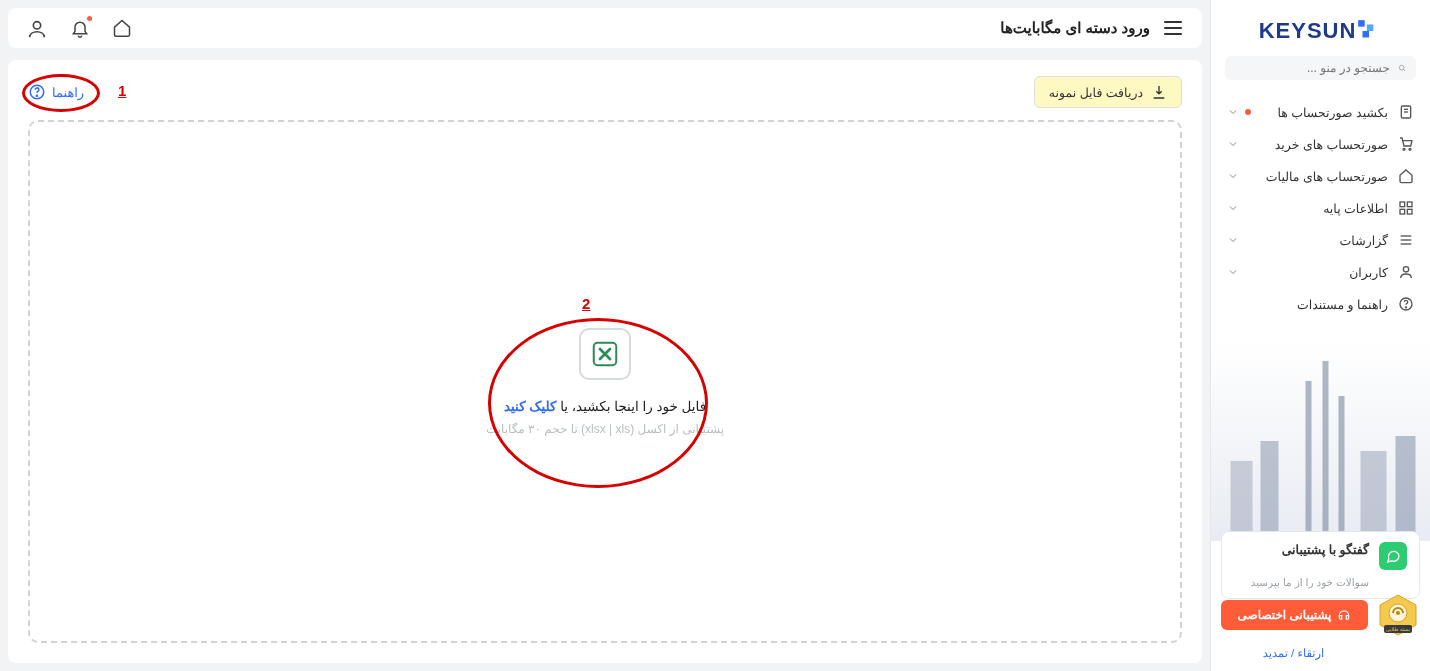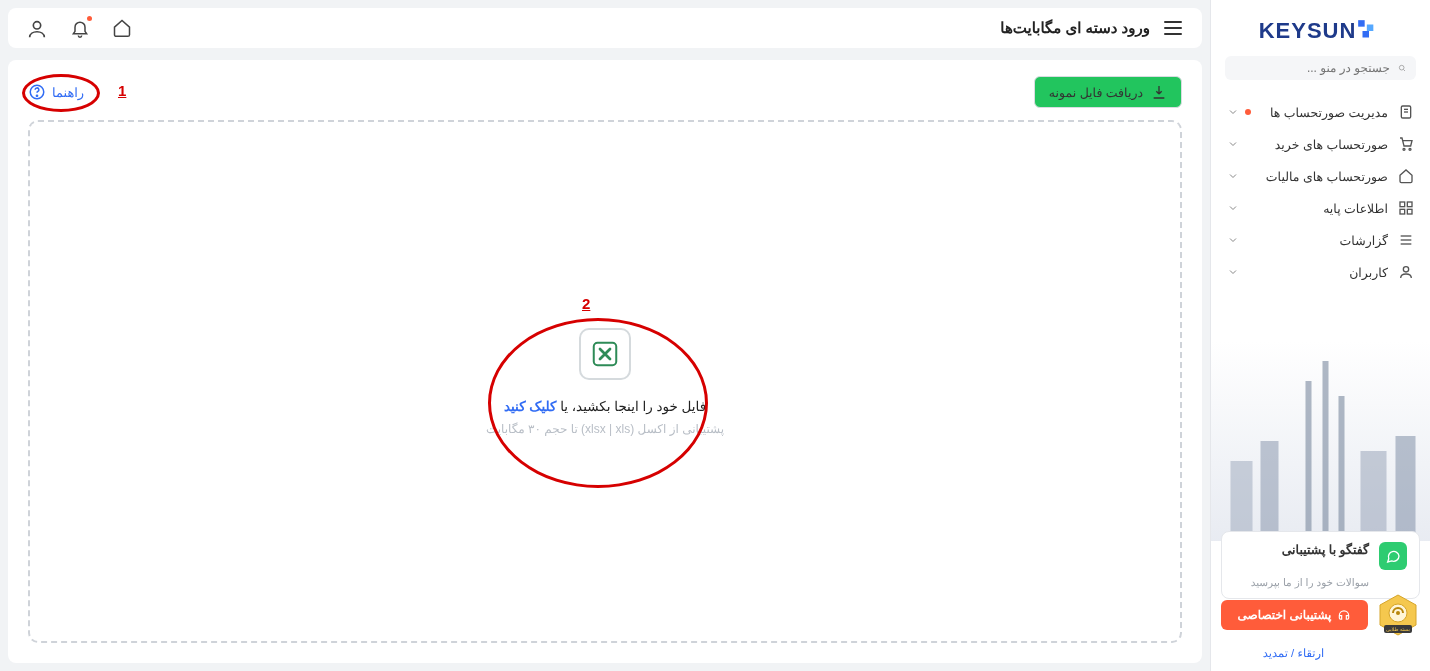--- a/index.html
+++ b/index.html
@@ -45,21 +45,21 @@
 .topbar-right { display: flex; align-items: center; gap: 14px; }
 .hamburger { width: 18px; height: 14px; display: flex; flex-direction: column; justify-content: space-between; cursor: pointer; }
 .hamburger span { height: 2px; background: #333; border-radius: 2px; }
 .page-title { font-size: 15px; font-weight: 700; color: #222; }
 .topbar-left { display: flex; align-items: center; gap: 22px; }
 .topbar-icon { width: 20px; height: 20px; color: #444; cursor: pointer; position: relative; }
 .bell-dot { position: absolute; top: -2px; right: -2px; width: 5px; height: 5px; border-radius: 50%; background: #ff5c3a; }
 
 .content { background: #fff; border-radius: 8px; padding: 16px 20px 20px; flex: 1; display: flex; flex-direction: column; position: relative; }
 .content-head { display: flex; justify-content: space-between; align-items: center; margin-bottom: 12px; }
-.sample-btn { display: flex; align-items: flex-end; gap: 8px; border: 1px solid #d9dce1; background: #22c55e; border-radius: 6px; padding: 7px 14px; font-size: 12.5px; color: #333; cursor: pointer; }
+.sample-btn { display: flex; align-items: flex-end; gap: 8px; border: 1px solid #d9dce1; background: #fef9c3; border-radius: 6px; padding: 7px 14px; font-size: 12.5px; color: #333; cursor: pointer; }
 .help-link { display: flex; align-items: center; gap: 6px; font-size: 13px; color: #316cf4; cursor: pointer; }
 
 .dropzone { flex: 1; border: 2px dashed #cfd3d9; border-radius: 10px; display: flex; flex-direction: column; align-items: center; justify-content: center; padding: 30px; position: relative; }
 .excel-icon { width: 52px; height: 52px; border: 2px solid #d5dadd; border-radius: 10px; display: flex; align-items: center; justify-content: center; margin-bottom: 18px; }
 .drop-text { font-size: 13.5px; color: #222; }
 .drop-click { color: #316cf4; font-weight: 600; }
 .drop-sub { font-size: 12px; color: #b8bec6; margin-top: 8px; }
 
 
 .anno-circle { position: absolute; border: 3px solid #d60000; border-radius: 50%; pointer-events: none; }
@@ -95,21 +95,21 @@
     <ul class="menu">
       <li class="menu-item">
         <div class="menu-right">
           <span class="menu-icon">
               <svg viewBox="0 0 24 24" width="16" height="16" fill="none" stroke="currentColor" stroke-width="2">
                 <rect x="5" y="3" width="14" height="18" rx="2"></rect>
                 <line x1="9" y1="8" x2="15" y2="8"></line>
                 <line x1="9" y1="12" x2="15" y2="12"></line>
               </svg>
             </span>
-          <span>مدیریت صورتحساب ها</span>
+          <span>بکشید صورتحساب ها</span>
         </div>
         <div class="menu-left">
           <span class="dot-red"></span>
           <svg class="chevron" viewBox="0 0 24 24" fill="none" stroke="currentColor" stroke-width="2">
               <polyline points="6 9 12 15 18 9"></polyline>
             </svg>
         </div>
       </li>
       <li class="menu-item">
         <div class="menu-right">
@@ -186,20 +186,32 @@
                 <path d="M4 21c0-4 4-6 8-6s8 2 8 6"></path>
               </svg>
             </span>
           <span>کاربران</span>
         </div>
         <div class="menu-left">
             <svg class="chevron" viewBox="0 0 24 24" fill="none" stroke="currentColor" stroke-width="2">
               <polyline points="6 9 12 15 18 9"></polyline>
             </svg>
           </div>
+      </li>
+      <li class="menu-item">
+        <div class="menu-right">
+          <span class="menu-icon">
+              <svg viewBox="0 0 24 24" width="16" height="16" fill="none" stroke="currentColor" stroke-width="2">
+                <circle cx="12" cy="12" r="9"></circle>
+                <path d="M9.5 9a2.5 2.5 0 1 1 3.5 2.3c-.8.4-1 1-1 1.7"></path>
+                <circle cx="12" cy="17" r=".8" fill="currentColor"></circle>
+              </svg>
+            </span>
+          <span>راهنما و مستندات</span>
+        </div>
       </li>
     </ul>
 
     <div class="sidebar-bg">
       <svg viewBox="0 0 220 200" preserveAspectRatio="xMidYMax slice">
         <rect x="20" y="120" width="22" height="80" fill="#9aa5ba" opacity=".5"></rect>
         <rect x="50" y="100" width="18" height="100" fill="#8290a8" opacity=".5"></rect>
         <rect x="150" y="110" width="26" height="90" fill="#9aa5ba" opacity=".55"></rect>
         <rect x="185" y="95" width="20" height="105" fill="#8290a8" opacity=".55"></rect>
         <rect x="95" y="40" width="6" height="160" fill="#7a889e" opacity=".6"></rect>

